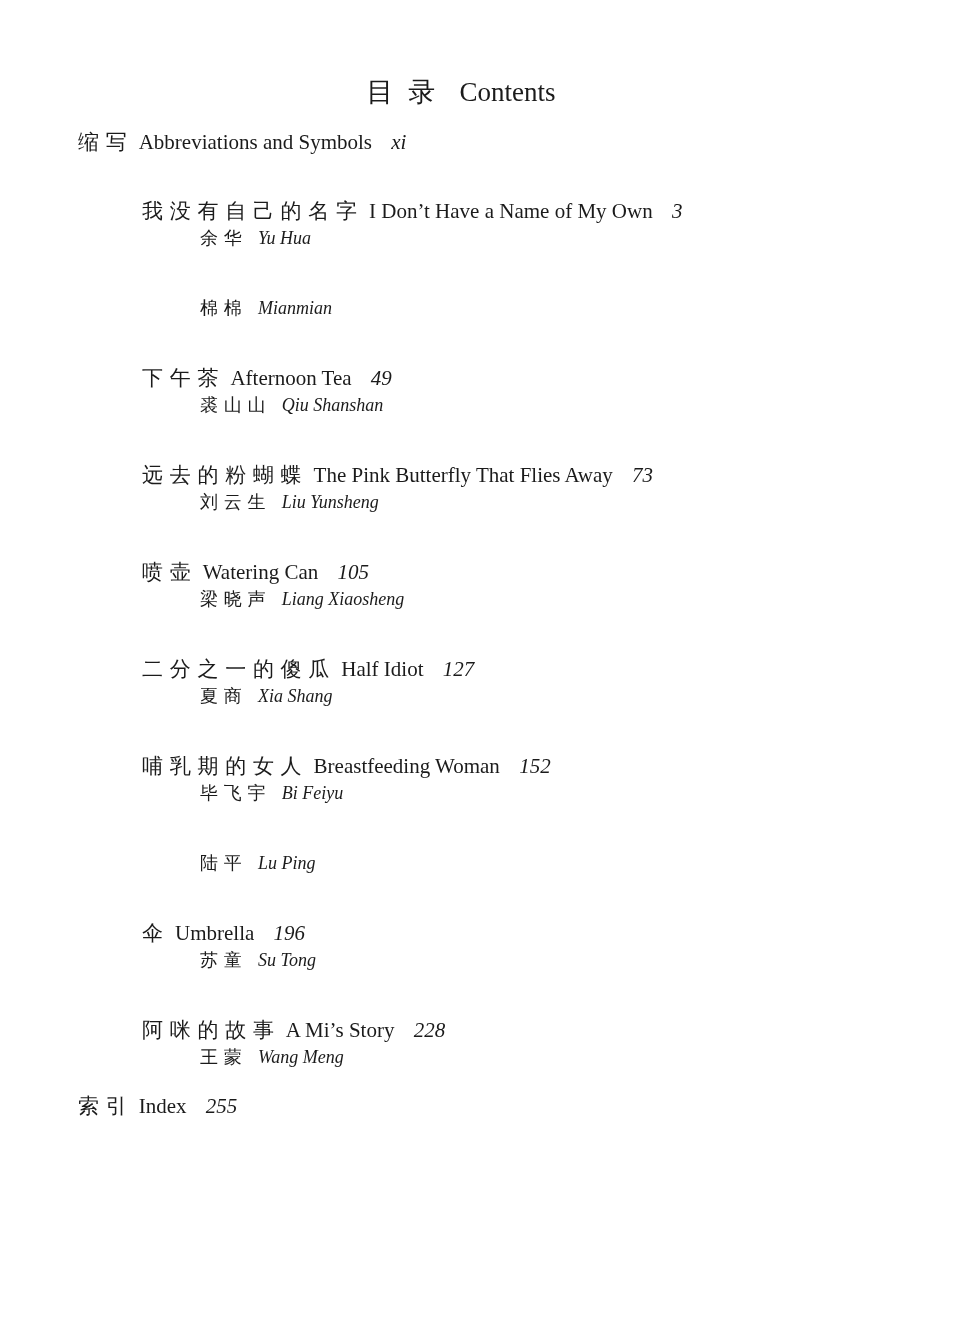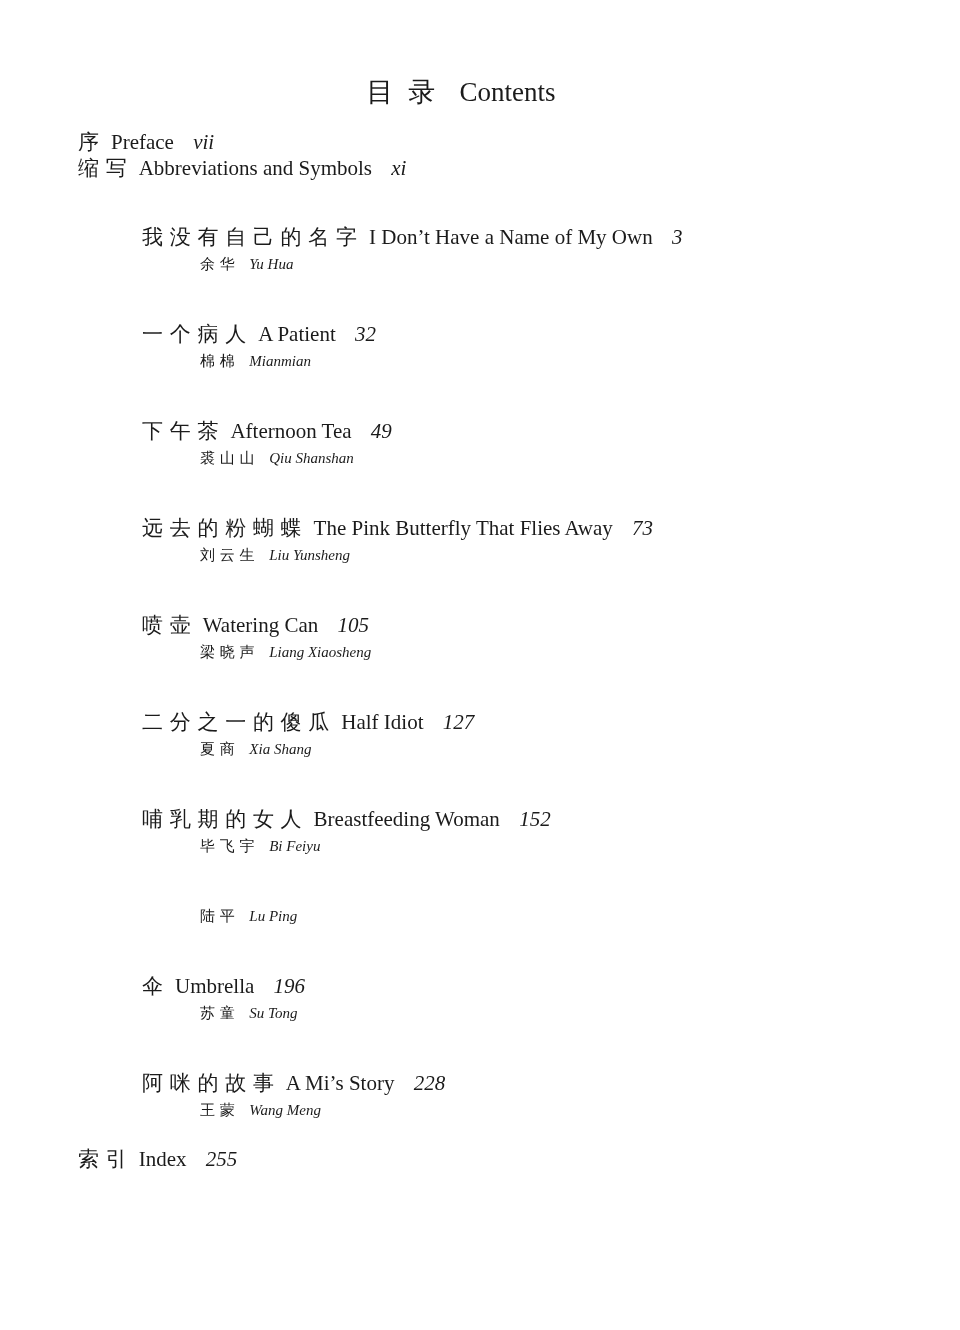--- a/index.html
+++ b/index.html
@@ -59,21 +59,21 @@
   .story {
     margin-bottom: 22px;
     margin-top: 43px;
   }
   .story-title {
     font-size: 21px;
     line-height: 27px;
     white-space: nowrap;
   }
   .story-author {
-    font-size: 15px;
+    font-size: 18px;
     line-height: 27px;
     padding-left: 58px;
   }
   .pinyin {
     font-style: italic;
     margin-left: 6px;
   }
   .index-line {
     margin-top: 22px;
   }
@@ -81,25 +81,20 @@
 </head>
 <body>
 
 <div class="page">
 
   <h1 class="title">
     <span class="zh">目录</span>
     <span>Contents</span>
   </h1>
 
-  <div class="line">
-    <span class="zh">序</span>
-    <span>Preface</span>
-    <span class="pagenum">vii</span>
-  </div>
 
   <div class="line">
     <span class="zh">缩写</span>
     <span>Abbreviations and Symbols</span>
     <span class="pagenum">xi</span>
   </div>
 
 
   <ol class="stories">
 
@@ -109,25 +104,20 @@
         <span>I Don’t Have a Name of My Own</span>
         <span class="pagenum">3</span>
       </div>
       <div class="story-author">
         <span class="zh">余华</span>
         <span class="pinyin">Yu Hua</span>
       </div>
     </li>
 
     <li class="story">
-      <div class="story-title">
-        <span class="zh">一个病人</span>
-        <span>A Patient</span>
-        <span class="pagenum">32</span>
-      </div>
       <div class="story-author">
         <span class="zh">棉棉</span>
         <span class="pinyin">Mianmian</span>
       </div>
     </li>
 
     <li class="story">
       <div class="story-title">
         <span class="zh">下午茶</span>
         <span>Afternoon Tea</span>

